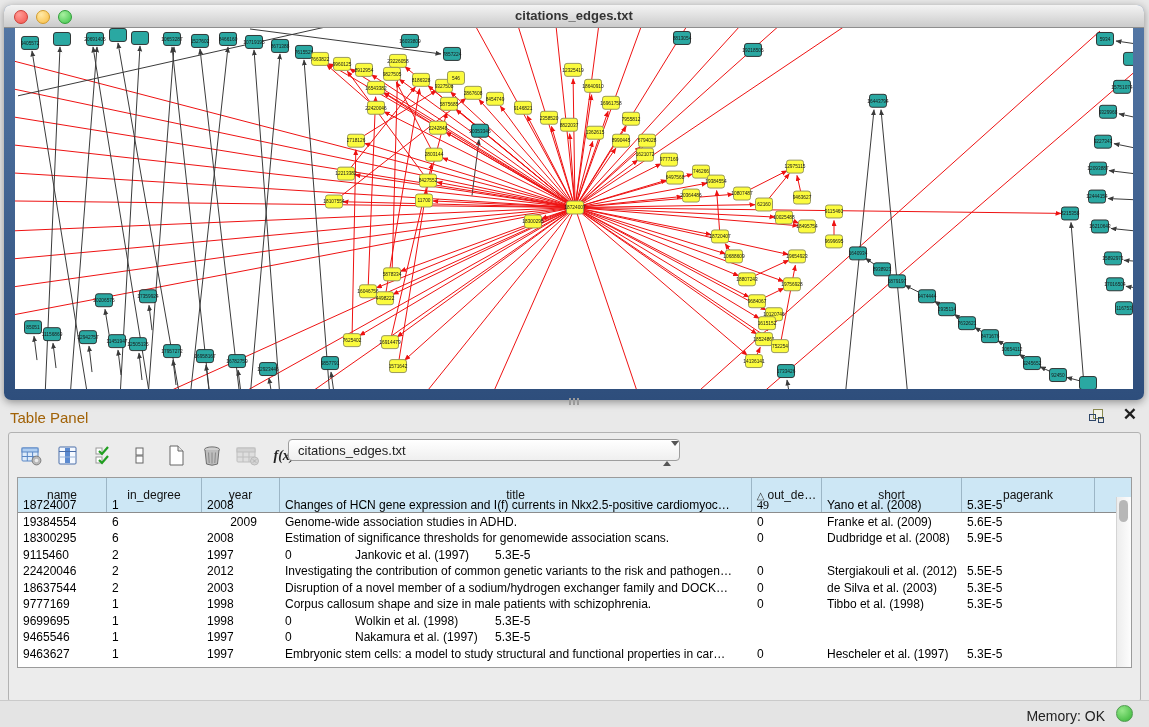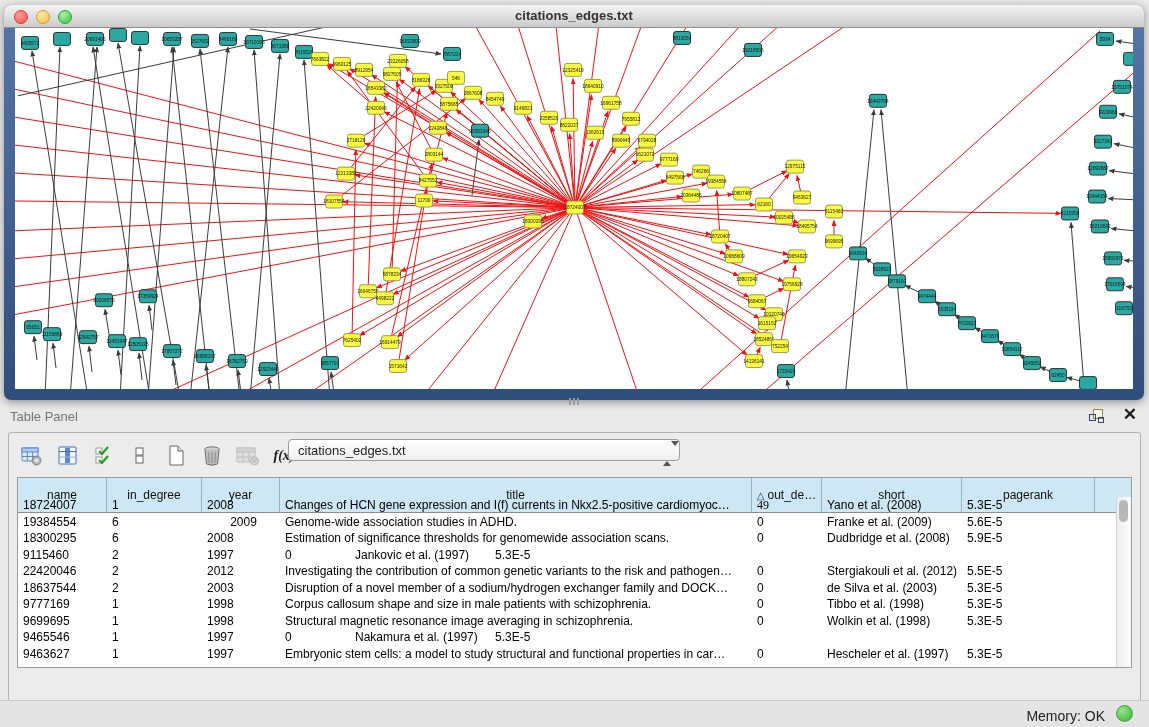--- a/index.html
+++ b/index.html
@@ -19,21 +19,21 @@
   .l-yellow{background:radial-gradient(circle at 35% 30%,#ffe9a8,#f9bc40);border:1px solid #d29c2c;}
   .l-green{background:radial-gradient(circle at 35% 30%,#a8f0a0,#3ec449);border:1px solid #2f9e38;}
   .net-canvas{position:absolute;left:11px;right:11px;top:23px;bottom:11px;background:#fff;overflow:hidden;}
   .net-canvas svg{width:100%;height:100%;display:block;}
   
   .divider-grip{position:absolute;left:569px;top:398px;width:10px;height:7px;
     background:repeating-linear-gradient(90deg,#9a9a9a 0 2px,transparent 2px 4px);cursor:row-resize;}
   
   .table-panel{position:absolute;left:0;top:402px;width:1149px;height:298px;}
   .tp-titlebar{position:absolute;left:0;top:0;right:0;height:28px;}
-  .tp-title{position:absolute;left:10px;top:7px;font-size:13px;color:#737373;}
+  .tp-title{position:absolute;left:10px;top:7px;font-size:15px;color:#a16207;}
   .tp-float{position:absolute;right:44px;top:7px;width:16px;height:15px;cursor:pointer;}
   .tp-float .sq1{position:absolute;left:4px;top:0;width:8px;height:8px;border:1px solid #8a8a50;background:#f4f4e8;}
   .tp-float .sq2{position:absolute;left:0;top:5px;width:5px;height:5px;border:1px solid #2e4668;}
   .tp-float .sq3{position:absolute;left:9px;top:8px;width:4px;height:4px;border:1px solid #2e4668;}
   .tp-close{position:absolute;right:12px;top:3px;font-size:17px;font-weight:bold;color:#1e1e1e;cursor:pointer;line-height:20px;}
   .tp-inner{position:absolute;left:8px;right:8px;top:30px;height:268px;
     background:#ececec;border:1px solid #b2b2b2;border-radius:3px;}
   
   .toolbar{position:absolute;left:8px;top:8px;height:30px;display:flex;align-items:center;gap:6px;}
   .tbtn{width:30px;height:26px;display:flex;align-items:center;justify-content:center;cursor:pointer;border-radius:3px;}
@@ -890,21 +890,20 @@
             <div class="td" style="width: 78px;">1998</div>
             <div class="td" style="width: 472px;">Corpus callosum shape and size in male patients with schizophrenia.</div>
             <div class="td" style="width: 70px;">0</div>
             <div class="td" style="width: 140px;">Tibbo et al. (1998)</div>
             <div class="td" style="width: 133px;">5.3E-5</div>
           </div>
           <div class="tr">
             <div class="td" style="width: 89px;">9699695</div>
             <div class="td" style="width: 95px;">1</div>
             <div class="td" style="width: 78px;">1998</div>
-            <div class="td" style="width: 472px;">Structural magnetic resonance image averaging in schizophrenia.</div>
             <div class="td" style="width: 70px;">0</div>
             <div class="td" style="width: 140px;">Wolkin et al. (1998)</div>
             <div class="td" style="width: 133px;">5.3E-5</div>
           </div>
           <div class="tr">
             <div class="td" style="width: 89px;">9465546</div>
             <div class="td" style="width: 95px;">1</div>
             <div class="td" style="width: 78px;">1997</div>
             <div class="td" style="width: 70px;">0</div>
             <div class="td" style="width: 140px;">Nakamura et al. (1997)</div>

